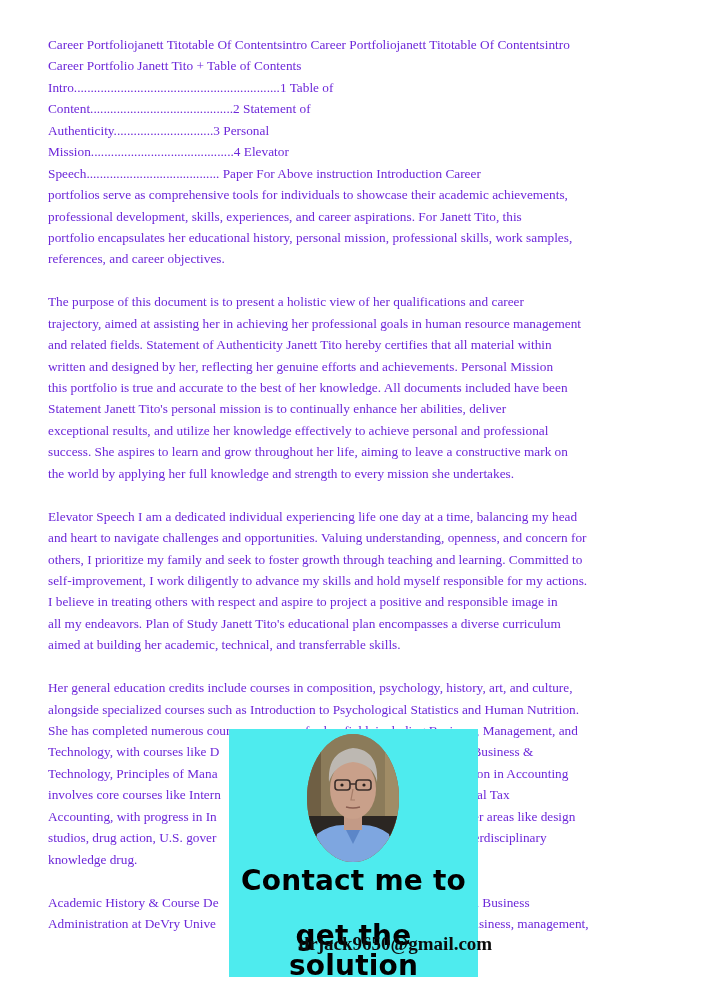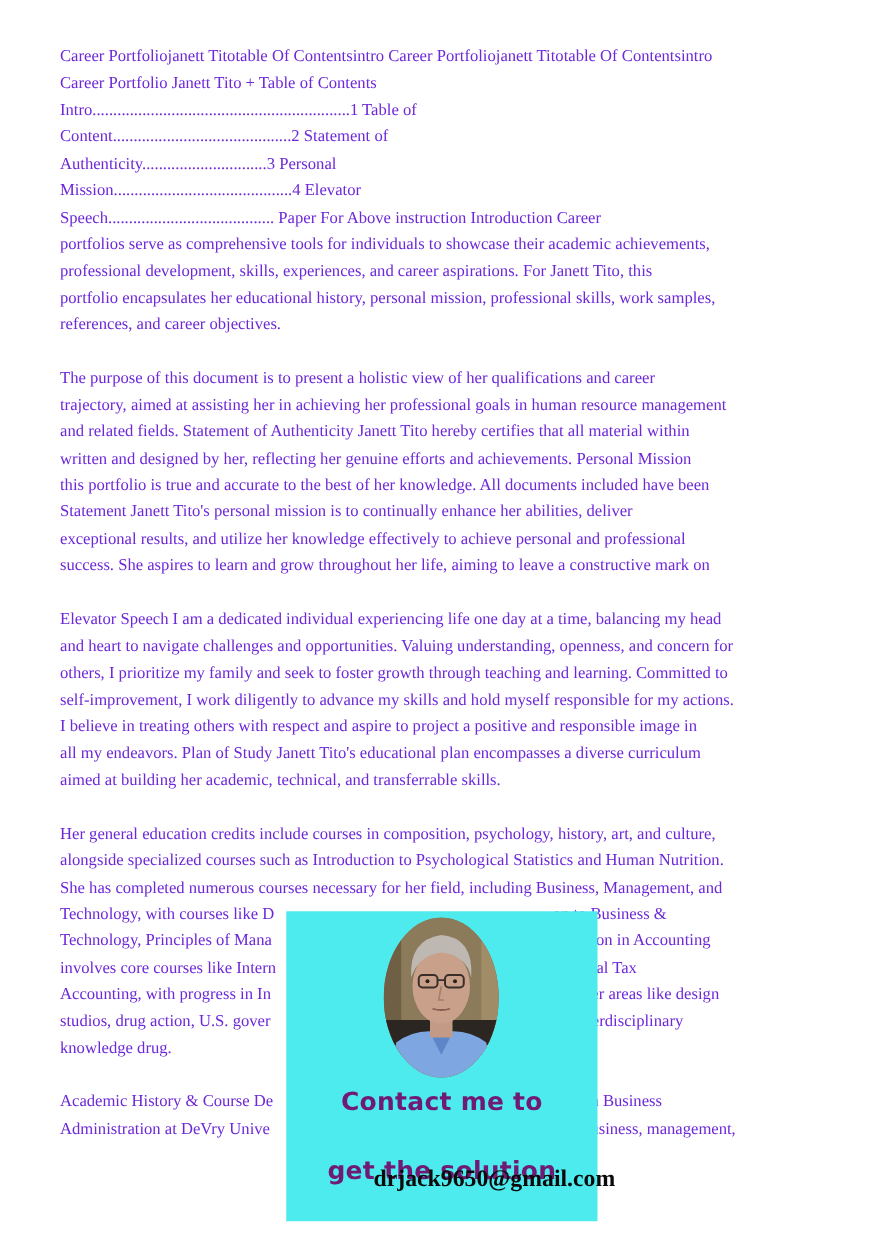--- a/index.html
+++ b/index.html
@@ -63,23 +63,23 @@
       height: 100%;
       display: block;
     }
     .ad-cta {
       position: absolute;
       left: 0;
       width: 249px;
       text-align: center;
       font-family: "DejaVu Sans", "Liberation Sans", sans-serif;
       font-weight: bold;
-      font-size: 20px;
+      font-size: 28px;
       line-height: 30px;
-      color: #701a75;
+      color: #000000;
       letter-spacing: 0.2px;
     }
     .ad-cta.l1 { top: 137px; }
     .ad-cta.l2 { top: 168px; margin-top: 24px; }
     .ad-email {
       position: absolute;
       left: 0;
       top: 202px;
       width: 249px;
       text-align: center;
@@ -114,20 +114,21 @@
 
     <div>
       <span class="line">The purpose of this document is to present a holistic view of her qualifications and career</span>
       <span class="line">trajectory, aimed at assisting her in achieving her professional goals in human resource management</span>
       <span class="line">and related fields. Statement of Authenticity Janett Tito hereby certifies that all material within</span>
       <span class="line">written and designed by her, reflecting her genuine efforts and achievements. Personal Mission</span>
       <span class="line">this portfolio is true and accurate to the best of her knowledge. All documents included have been</span>
       <span class="line">Statement Janett Tito's personal mission is to continually enhance her abilities, deliver</span>
       <span class="line">exceptional results, and utilize her knowledge effectively to achieve personal and professional</span>
       <span class="line">success. She aspires to learn and grow throughout her life, aiming to leave a constructive mark on</span>
+      <span class="line">the world by applying her full knowledge and strength to every mission she undertakes.</span>
     </div>
     <span class="blank"></span>
 
     <div>
       <span class="line">Elevator Speech I am a dedicated individual experiencing life one day at a time, balancing my head</span>
       <span class="line">and heart to navigate challenges and opportunities. Valuing understanding, openness, and concern for</span>
       <span class="line">others, I prioritize my family and seek to foster growth through teaching and learning. Committed to</span>
       <span class="line">self-improvement, I work diligently to advance my skills and hold myself responsible for my actions.</span>
       <span class="line">I believe in treating others with respect and aspire to project a positive and responsible image in</span>
       <span class="line">all my endeavors. Plan of Study Janett Tito's educational plan encompasses a diverse curriculum</span>

